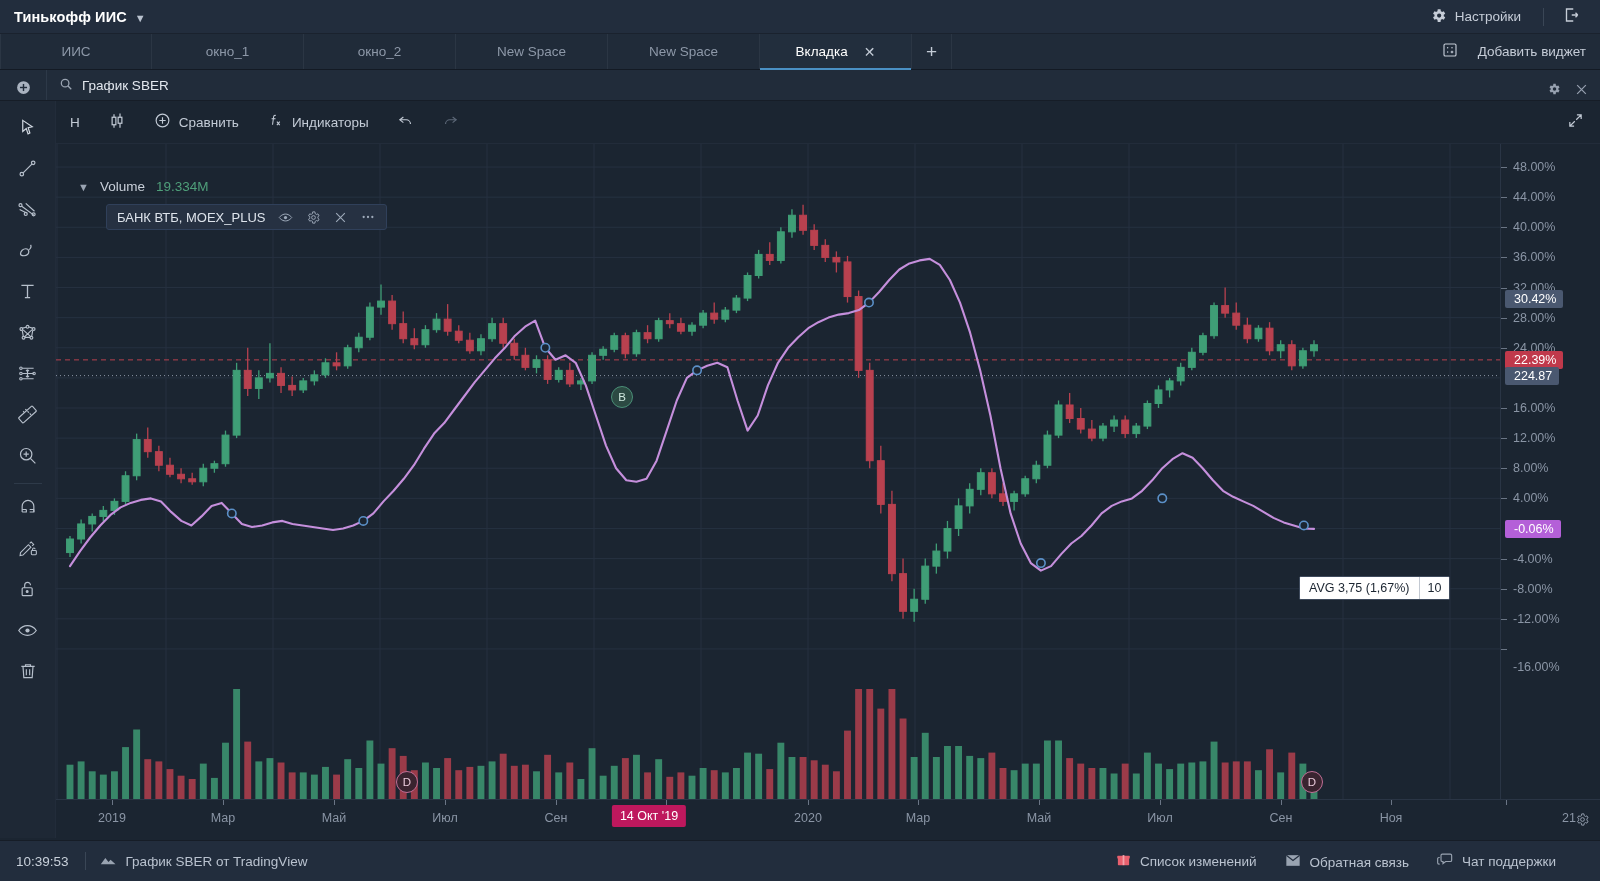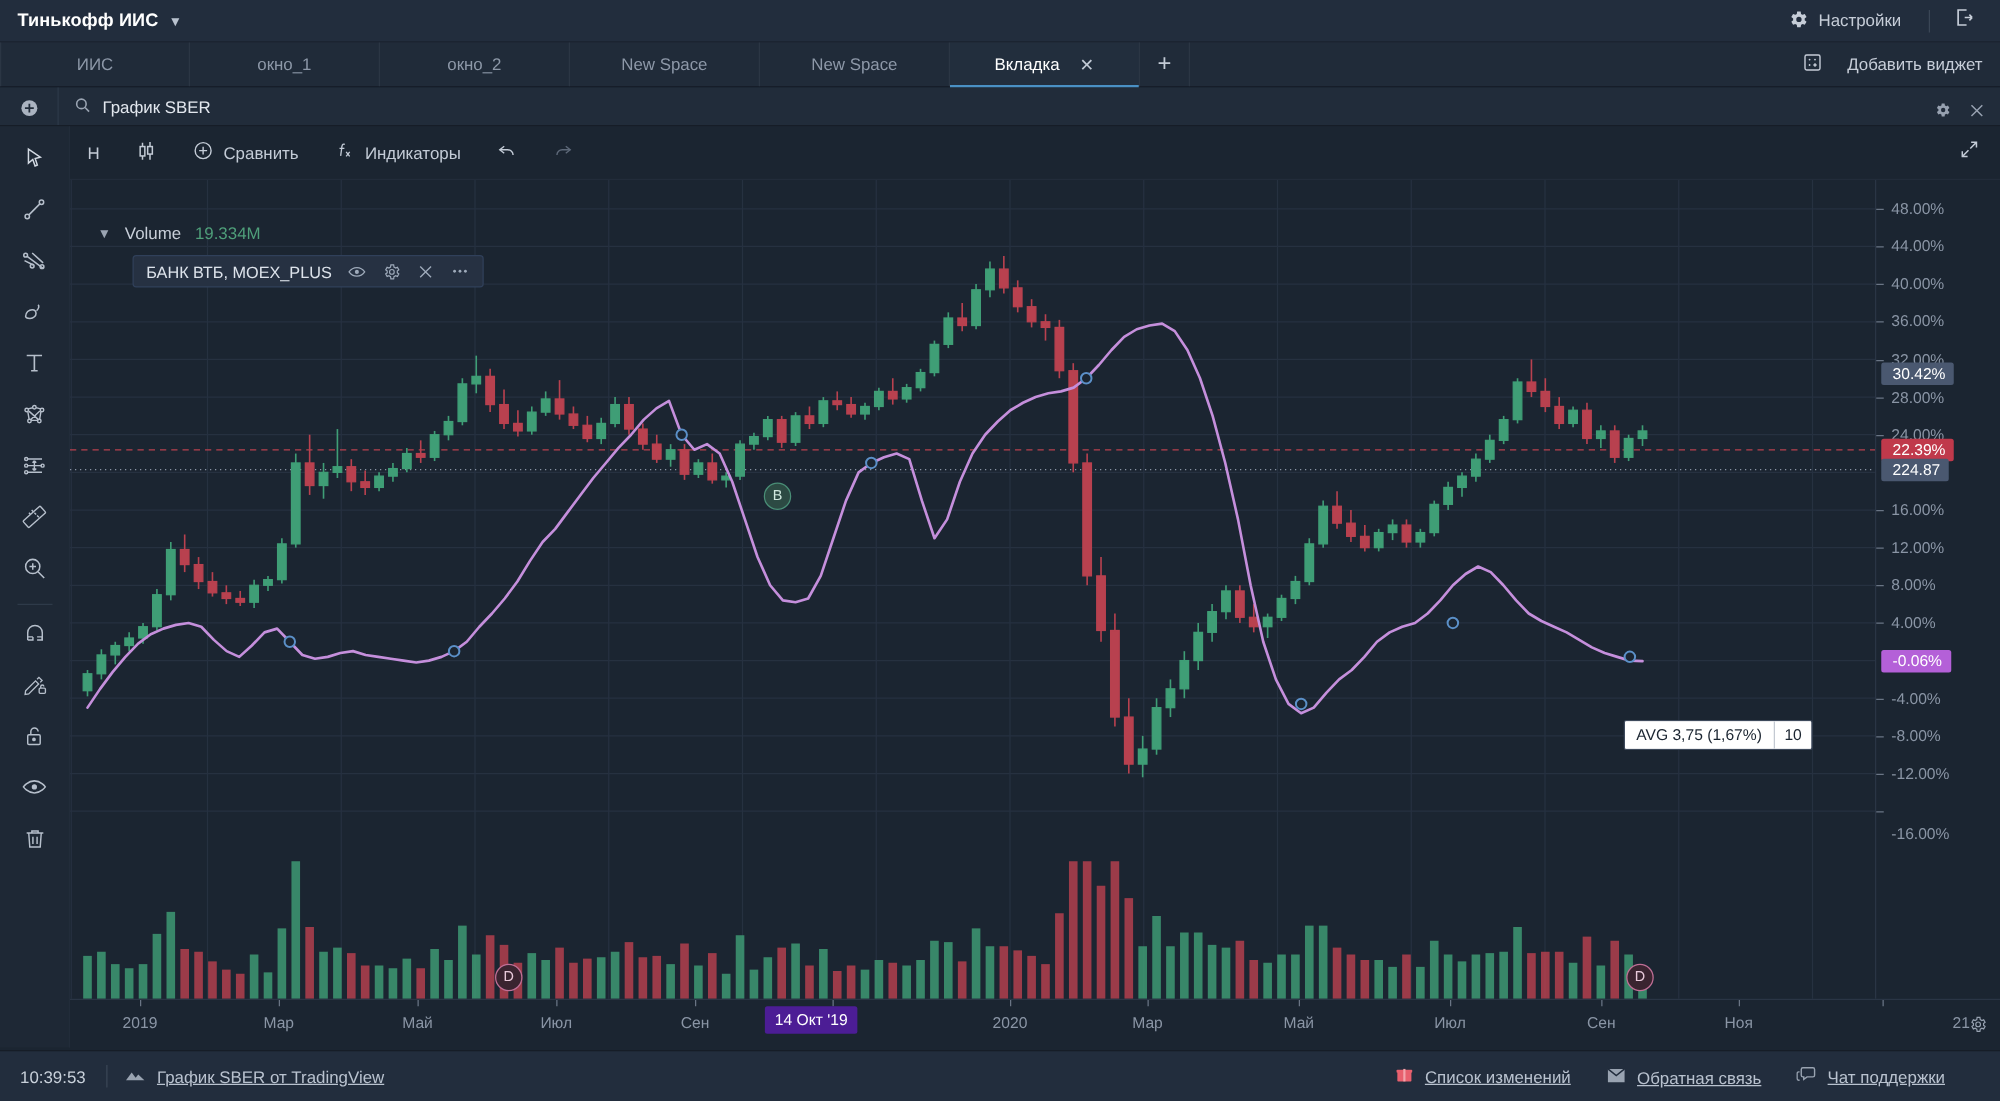--- a/index.html
+++ b/index.html
@@ -159,21 +159,21 @@
     position: absolute; bottom: 41px; left: 56px; width: 1544px; height: 41px;
     background: #1b2531; border-top: 1px solid #2a3545;
     display: block;
   }
   .ta-tick {
     position: absolute; top: 11px; font-size: 12.5px; color: #8a95a5;
     transform: translateX(-50%); white-space: nowrap;
   }
   .ta-sel {
     position: absolute; top: 5px; transform: translateX(-50%);
-    background: #4c1d95; color: #fff; font-size: 12.5px; padding: 4px 8px;
+    background: #be185d; color: #fff; font-size: 12.5px; padding: 4px 8px;
     border-radius: 2px; white-space: nowrap;
   }
   .ta-gear { position: absolute; right: 10px; top: 12px; color: #98a2b1; }
 
   
   .avg-tip {
     position: absolute; display: flex; align-items: stretch;
     border: 1px solid #3e4a5c; border-radius: 2px; overflow: hidden;
     font-size: 12.5px; background: #ffffff;
   }
@@ -181,21 +181,21 @@
   .avg-tip .num { background: #ffffff; color: #1b2531; padding: 4px 8px; border-left: 1px solid #c3c9d2; }
 
   
   .statusbar {
     position: absolute; bottom: 0; left: 0; width: 1600px; height: 41px;
     background: #222d3d; display: flex; align-items: center;
     border-top: 1px solid #161d27; font-size: 13.5px; color: #b9c2cf;
   }
   .sb-time { padding: 0 16px; color: #c8d0da; }
   .sb-sep { width: 1px; height: 18px; background: #3a4656; }
-  .sb-item { display: flex; align-items: center; gap: 9px; padding: 0 14px; cursor: pointer; text-decoration: underline; }
+  .sb-item { display: flex; align-items: center; gap: 9px; padding: 0 14px; cursor: pointer; }
   .sb-right { margin-left: auto; display: flex; align-items: flex-end; padding-right: 30px; }
 
   
   .marker {
     position: absolute; width: 22px; height: 22px; border-radius: 50%;
     display: flex; align-items: center; justify-content: center;
     font-size: 11.5px; transform: translate(-50%, -50%);
   }
   .marker.b { background: #2c4a43; border: 1px solid #4a8f77; color: #cfe8de; }
   .marker.d { background: #3a2430; border: 1px solid #c06f96; color: #e8c9da; }

